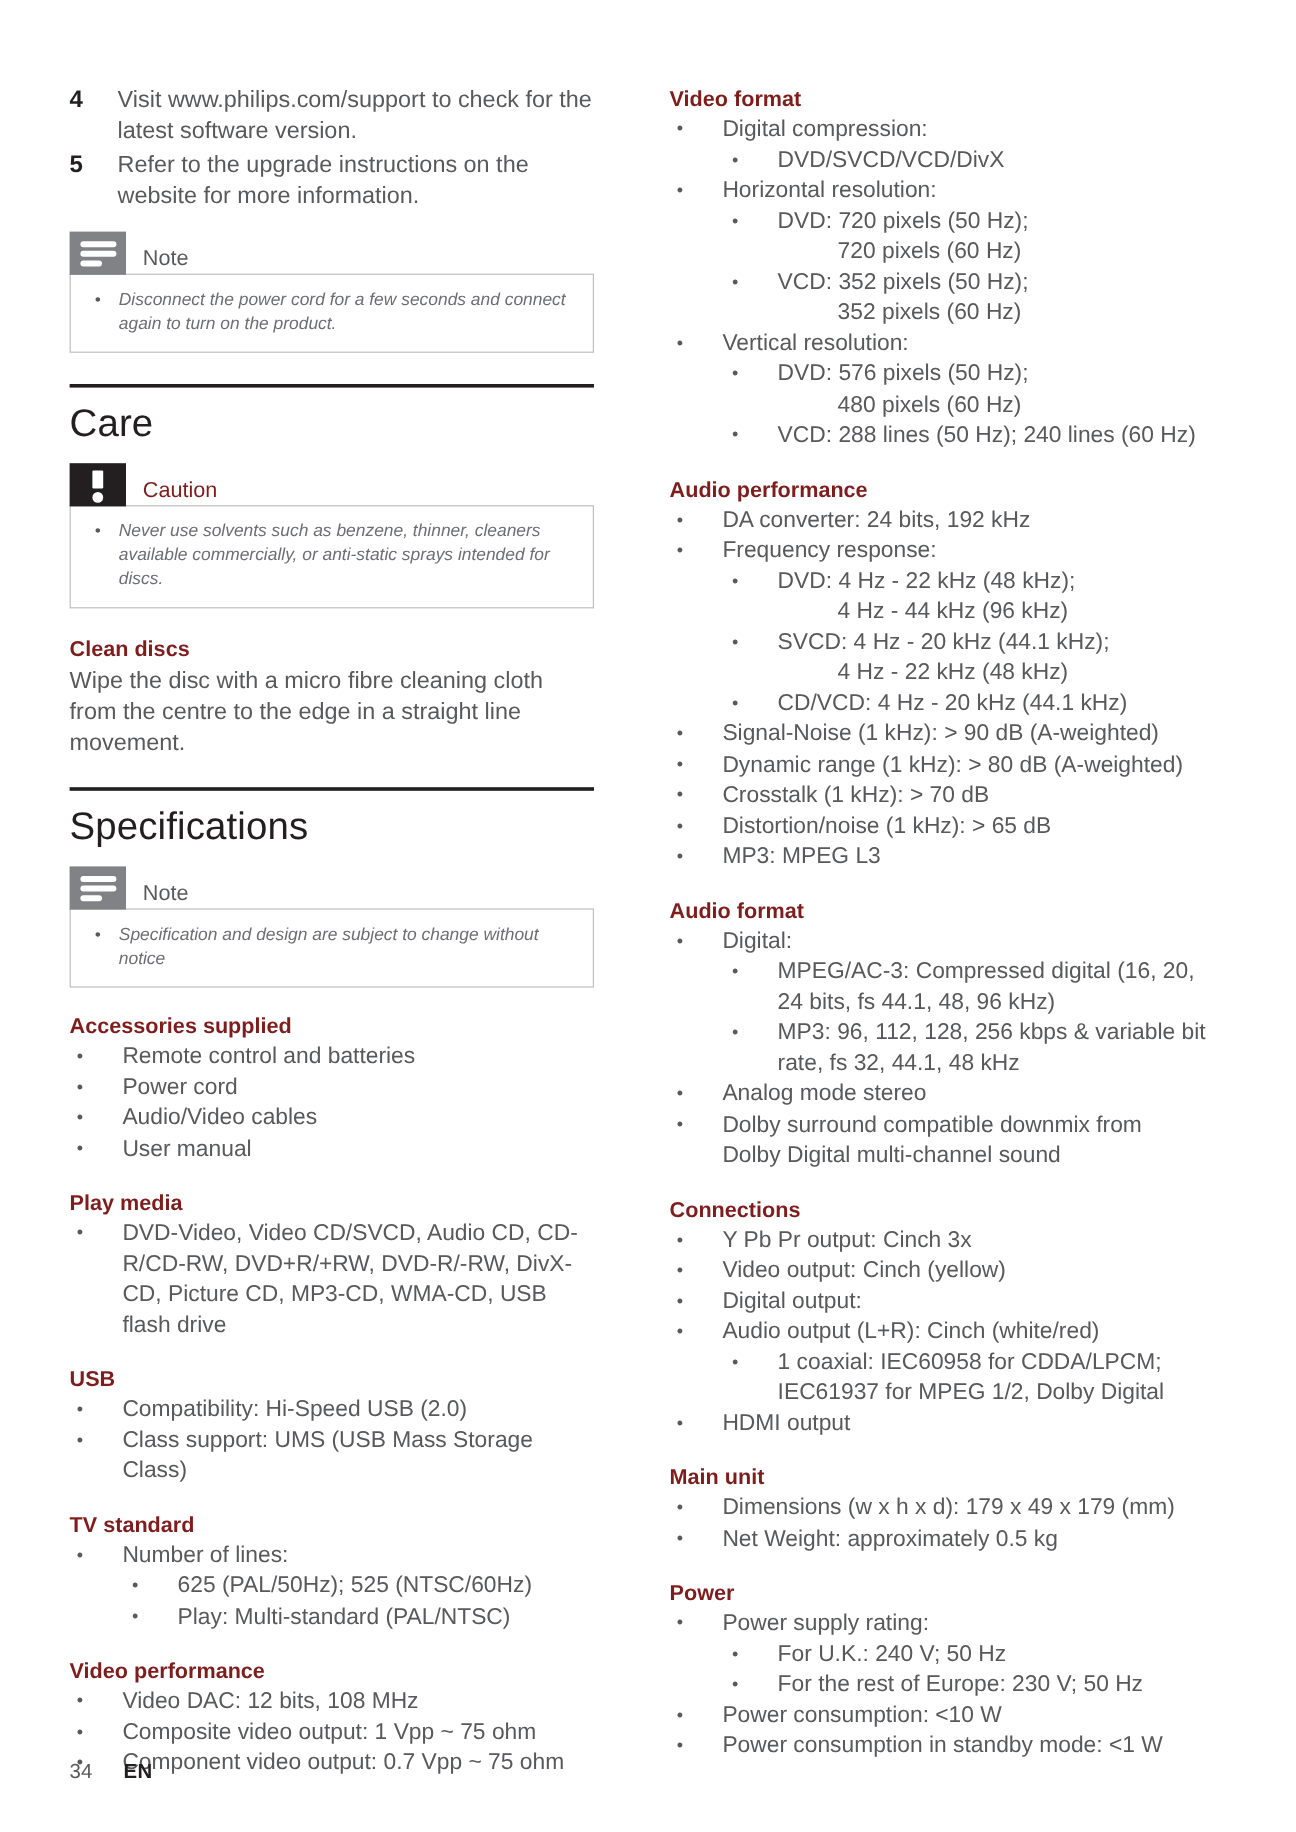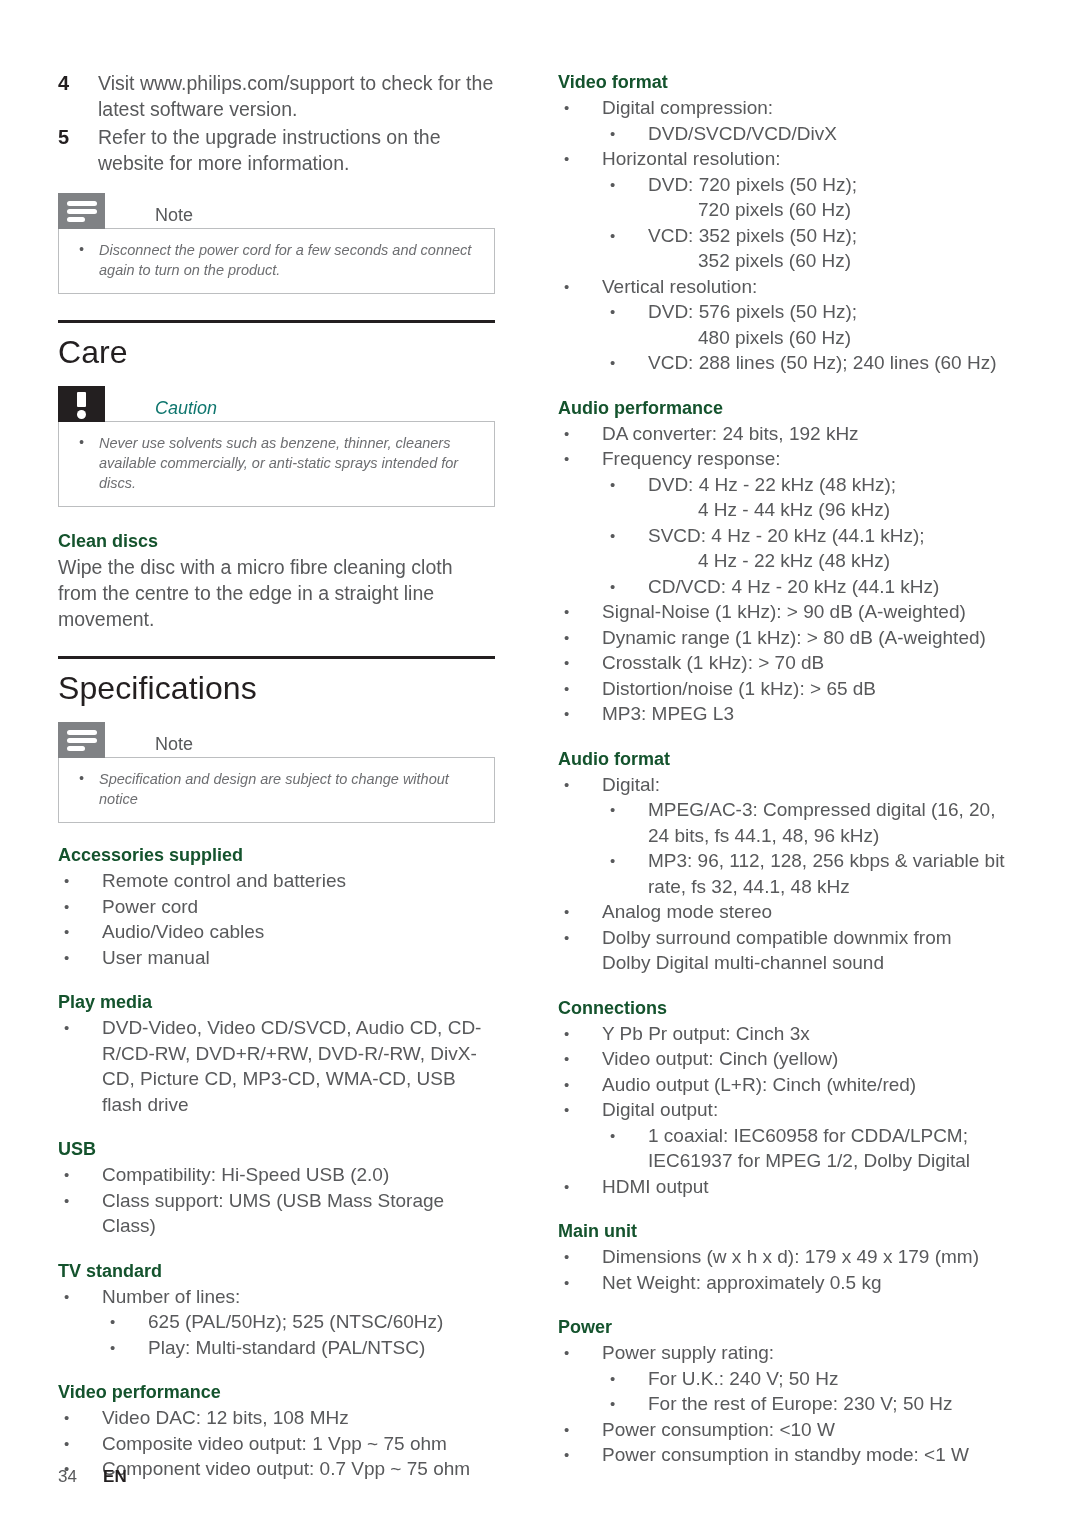--- a/index.html
+++ b/index.html
@@ -50,21 +50,20 @@
     font-size: 20px;
     color: #231f20;
   }
 
   
   .callout { margin-top: 17px; }
   .callout-head {
     display: flex;
     align-items: flex-end;
     height: 36px;
-    gap: 36px;
   }
   .callout-icon {
     width: 47px;
     height: 36px;
     display: flex;
     flex-direction: column;
     align-items: center;
     justify-content: center;
     flex: 0 0 auto;
   }
@@ -96,21 +95,21 @@
     background: #ffffff;
     border-radius: 50%;
   }
 
   .callout-title {
     font-size: 18px;
     color: #58595b;
     margin-left: 14px;
     padding-bottom: 3px;
   }
-  .callout-title.caution { color: #0f766e; font-style: italic; }
+  .callout-title.caution { color: #7f1d1d; }
 
   .callout-body {
     border: 1px solid #bcbec0;
     border-top: 1px solid #bcbec0;
     padding: 11px 14px 13px 14px;
     margin-top: -1px;
     font-style: italic;
   }
   .callout-body .cb-item {
     position: relative;
@@ -138,21 +137,21 @@
     line-height: 40px;
     color: #231f20;
     font-weight: normal;
     margin: 9px 0 0 0;
     letter-spacing: 0.1px;
   }
 
   .h2 {
     font-size: 18px;
     font-weight: bold;
-    color: #14532d;
+    color: #7f1d1d;
     margin: 20px 0 1px 0;
     line-height: 24px;
   }
 
   .body-text {
     font-size: 19.5px;
     line-height: 26px;
     color: #58595b;
     margin: 0;
   }
@@ -354,22 +353,22 @@
       <div class="li l2">MPEG/AC-3: Compressed digital (16, 20, 24 bits, fs 44.1, 48, 96 kHz)</div>
       <div class="li l2">MP3: 96, 112, 128, 256 kbps &amp; variable bit rate, fs 32, 44.1, 48 kHz</div>
       <div class="li l1">Analog mode stereo</div>
       <div class="li l1">Dolby surround compatible downmix from Dolby Digital multi-channel sound</div>
     </div>
 
     <div class="h2">Connections</div>
     <div class="speclist">
       <div class="li l1">Y Pb Pr output: Cinch 3x</div>
       <div class="li l1">Video output: Cinch (yellow)</div>
+      <div class="li l1">Digital output:</div>
       <div class="li l1">Audio output (L+R): Cinch (white/red)</div>
-      <div class="li l1">Digital output:</div>
       <div class="li l2">
         <span>1 coaxial: IEC60958 for CDDA/LPCM;</span>
         <span class="cont" style="padding-left:0">IEC61937 for MPEG 1/2, Dolby Digital</span>
       </div>
       <div class="li l1">HDMI output</div>
     </div>
 
     <div class="h2">Main unit</div>
     <div class="speclist">
       <div class="li l1">Dimensions (w x h x d): 179 x 49 x 179 (mm)</div>

